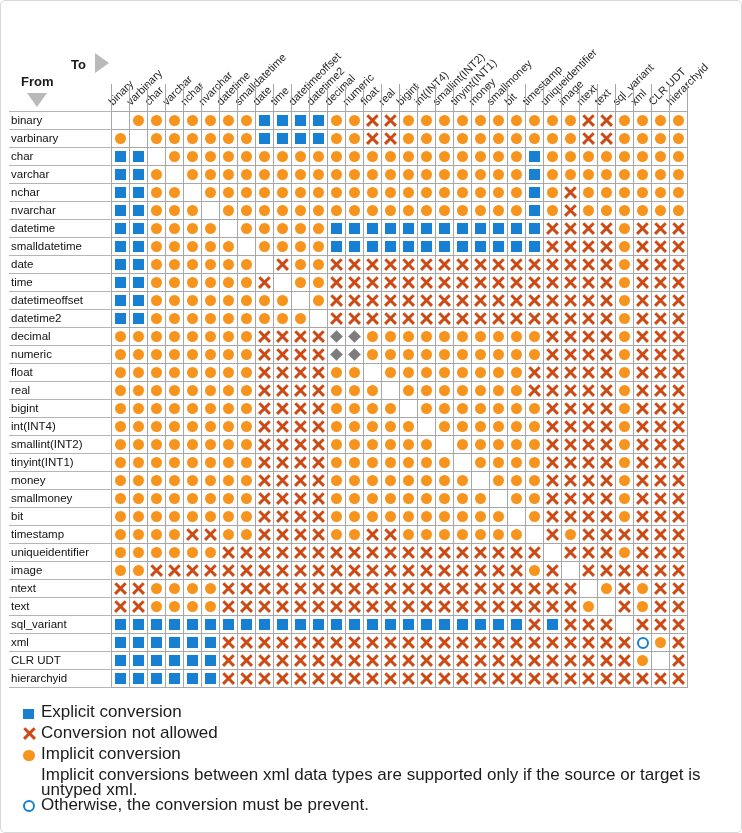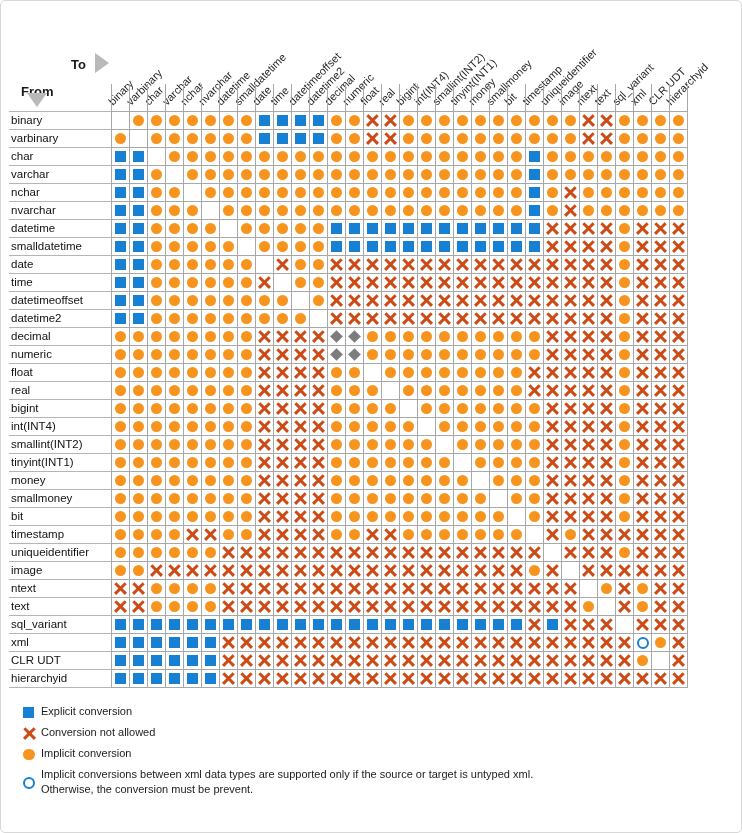--- a/index.html
+++ b/index.html
@@ -39,35 +39,35 @@
   .sym-D{width:9px; height:9px; background:var(--gray); transform:rotate(45deg);}
   .sym-O{width:8px; height:8px; border:2.5px solid var(--blue); border-radius:50%; background:#fff;}
   .sym-X{position:relative; width:13px; height:13px;}
   .sym-X::before,.sym-X::after{content:""; position:absolute; left:-1px; top:5px;
      width:15px; height:3.4px; background:var(--red);}
   .sym-X::before{transform:rotate(45deg);}
   .sym-X::after{transform:rotate(-45deg);}
 
   
   .legend{position:absolute; left:22px; top:703px; width:700px;}
-  .legend-item{display:flex; align-items:center; margin-bottom:6px; font-size:11px; color:#1c1c1c;}
+  .legend-item{display:flex; align-items:flex-end; margin-bottom:6px; font-size:17px; color:#1c1c1c;}
   .legend-icon{flex:0 0 18px; display:flex; justify-content:flex-start; margin-top:1px;}
   .legend-text{line-height:15px;}
   .legend-item .sym{margin-top:1px;}
   .legend-item .sym-O{margin-top:0;}
 </style>
 </head>
 <body>
 
 <div class="page">
 
   <span class="corner-label" style="left:70px; top:56px;">To</span>
   <span class="tri-right" style="left:94px; top:52px;"></span>
 
-  <span class="corner-label" style="left:20px; top:73px;margin-top:10px;">From</span>
+  <span class="corner-label" style="left:20px; top:73px;">From</span>
   <span class="tri-down" style="left:26px; top:92px;"></span>
 
   <div>
       <div class="collabel" style="left: 114px;">binary</div>
       <div class="collabel" style="left: 132px;">varbinary</div>
       <div class="collabel" style="left: 150px;">char</div>
       <div class="collabel" style="left: 168px;">varchar</div>
       <div class="collabel" style="left: 186px;">nchar</div>
       <div class="collabel" style="left: 204px;">nvarchar</div>
       <div class="collabel" style="left: 222px;">datetime</div>

